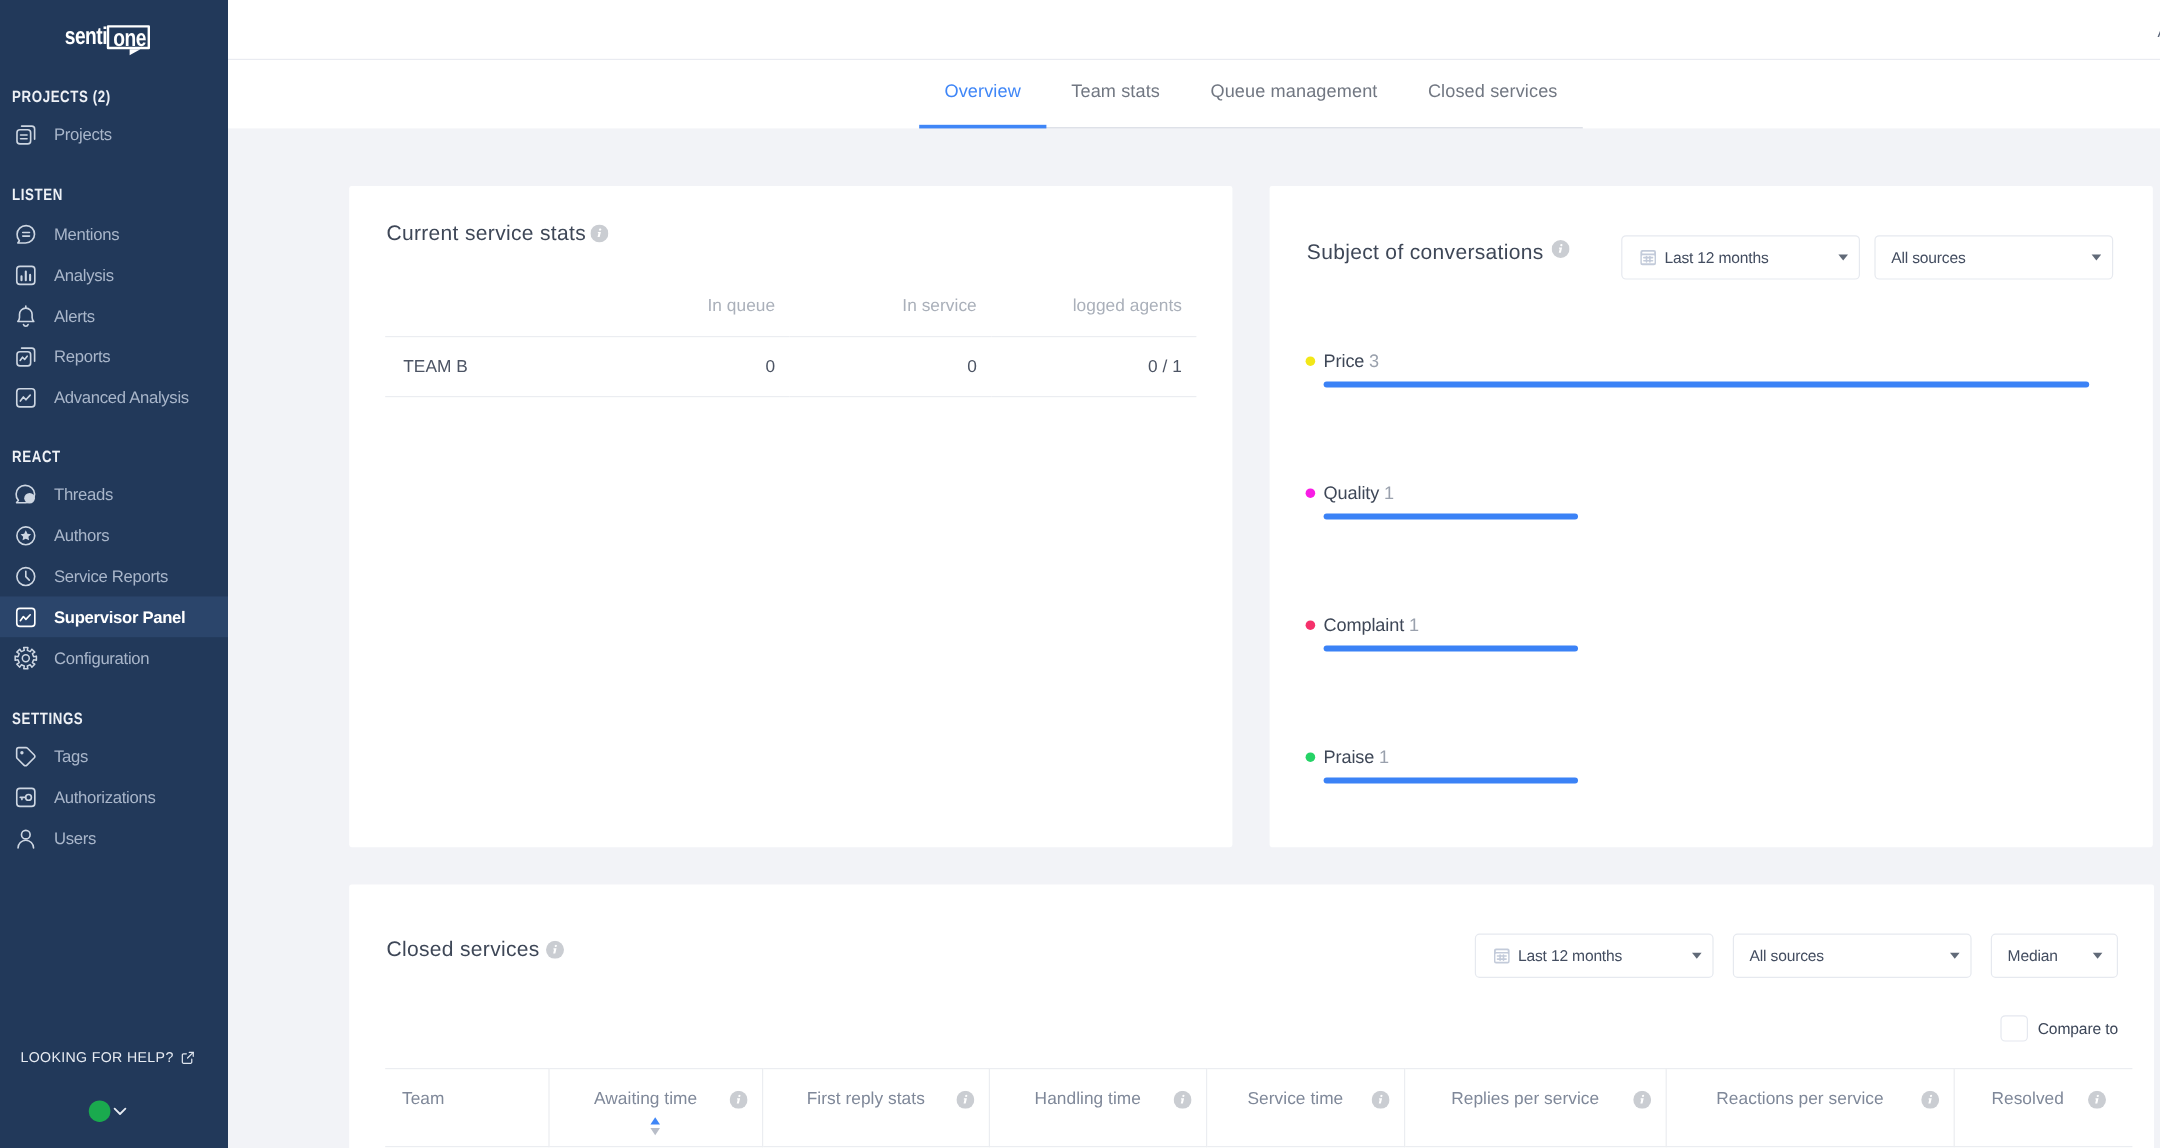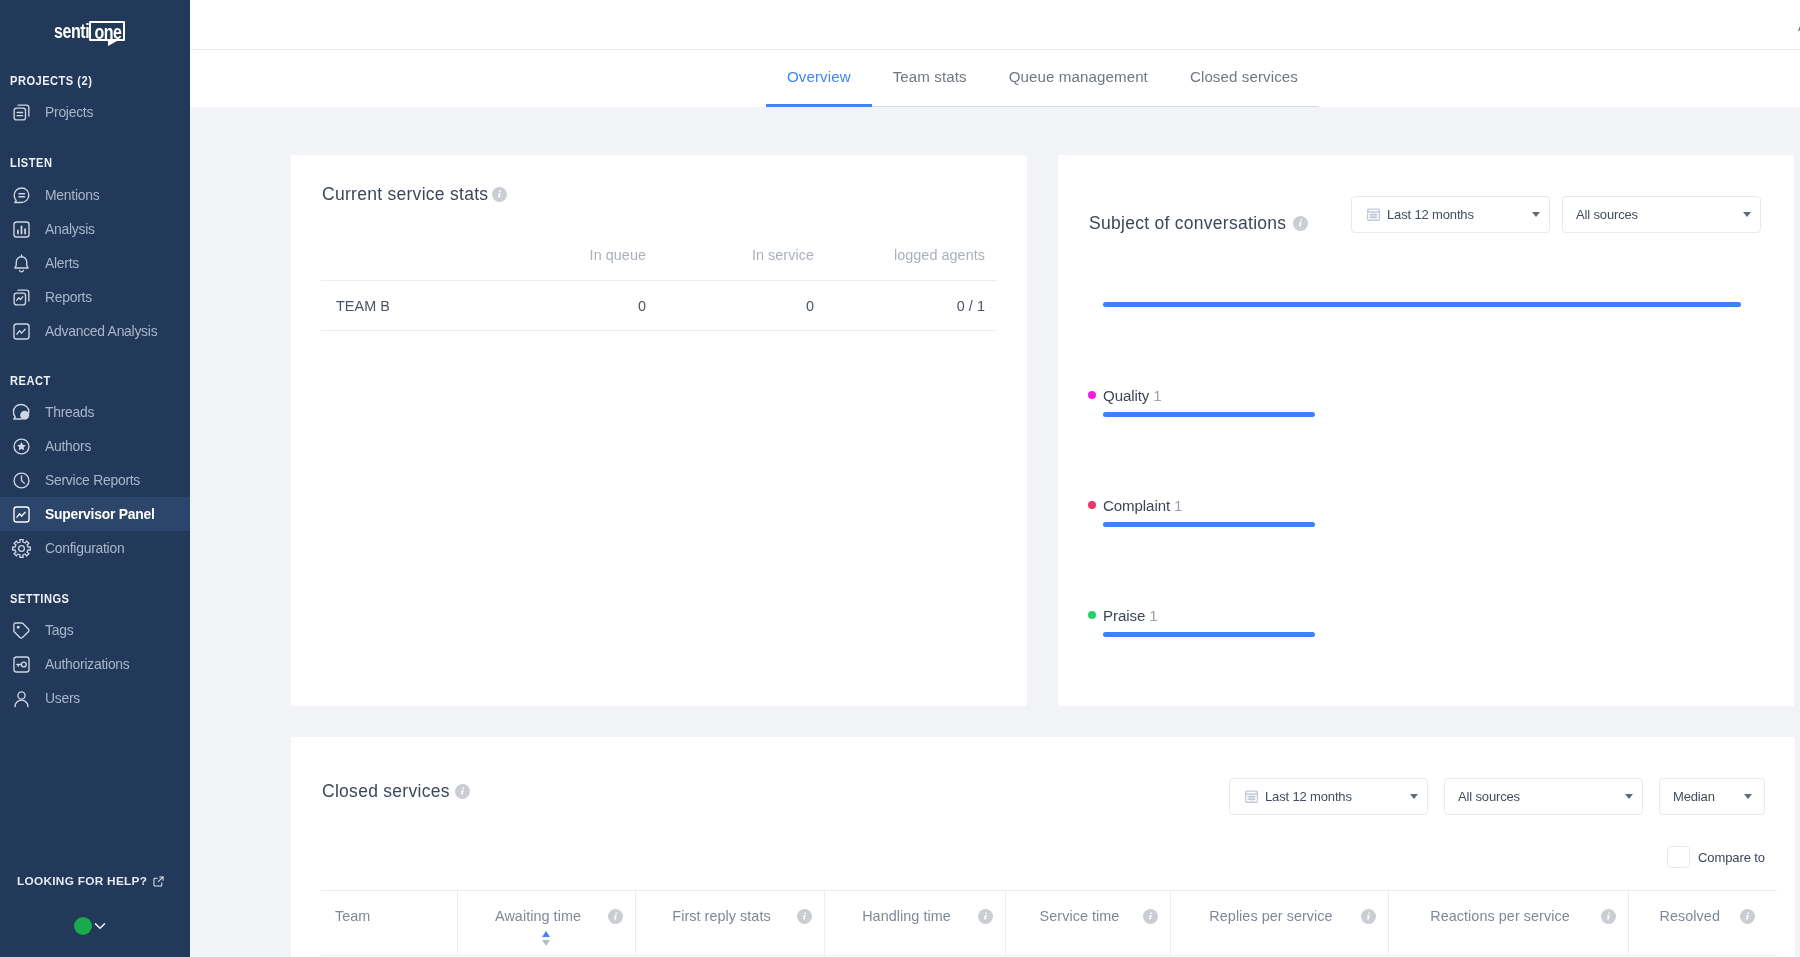--- a/index.html
+++ b/index.html
@@ -17,21 +17,21 @@
 .logo-box-inner{border:2.6px solid #fff;border-radius:1px;font-size:20px;font-weight:700;color:#fff;line-height:14px;letter-spacing:-0.55px;display:block;height:20.5px;width:36px;padding-top:2px;text-align:center;overflow:visible}
 .logo-tail{position:absolute;right:8px;bottom:-4.5px;width:0;height:0;border-left:9px solid #fff;border-bottom:5px solid transparent}
 .grp-title{position:absolute;left:10px;font-size:13.6px;font-weight:700;letter-spacing:0.62px;color:#eef1f6;height:16px;line-height:16px;white-space:nowrap;transform:scaleX(0.815);transform-origin:left center}
 .nav-item{position:absolute;left:0;width:190px;height:34px;display:flex;align-items:center;padding-left:9px;cursor:pointer}
 .nav-item .ico{width:24px;height:24px;display:flex;align-items:center;justify-content:center;flex:0 0 24px;color:#cdd6e2}
 .nav-item .lbl{font-size:13.9px;color:#a9b6ca;margin-left:12px;white-space:nowrap;letter-spacing:-0.25px}
 .nav-item.active{background:#2b456b}
 .nav-item.active .lbl{color:#ffffff;font-weight:700}
 .nav-item.active .ico{color:#ffffff}
 .help{position:absolute;left:17px;top:874px;display:flex;align-items:center;gap:5px}
-.help-lbl{font-size:11.8px;font-weight:700;letter-spacing:0.3px;color:#e7ebf2}
+.help-lbl{font-size:11.8px;font-weight:400;letter-spacing:0.3px;color:#e7ebf2}
 .status-row{position:absolute;left:74px;top:917px;display:flex;align-items:center;gap:1px}
 .status-dot{width:18px;height:18px;border-radius:50%;display:block;flex:0 0 18px}
 
 
 .main{flex:1;height:957px;display:flex;flex-direction:column;min-width:0;background:#f2f3f7;position:relative}
 .topbar{height:50px;background:#fff;border-bottom:1px solid #e9ebf1;flex:0 0 50px;position:relative;overflow:hidden}
 .topbar-clip{position:absolute;left:1608px;top:19px;font-size:13px;color:#5a6478;white-space:nowrap;letter-spacing:0.05px}
 .tabbar{height:57px;background:#fff;display:flex;justify-content:center;flex:0 0 57px;padding-left:95px}
 .tabs{display:flex;align-items:flex-start;position:relative;border-bottom:1px solid #d6dae3;height:57px;padding-top:19px}
 .tab{font-size:15.1px;color:#717782;padding:0 21px;cursor:pointer;line-height:1;position:relative;height:37px;letter-spacing:0.1px}
@@ -54,21 +54,21 @@
 .ss-table th:first-child{text-align:left}
 .ss-table td{font-size:14.4px;color:#4c5464;padding:0 12px 0 0;height:50px;text-align:right;letter-spacing:0.05px}
 .ss-table td:first-child{text-align:left;padding-left:15px}
 .ss-table tr.r{border-top:1px solid #ebedf1}
 .ss-table tr.last{border-bottom:1px solid #ebedf1}
 .ss-total{position:absolute;left:30px;top:450px;width:676px;height:48px;background:#f3f4f8;display:flex;align-items:center}
 .ss-total .c{font-size:14.4px;color:#3c4658;text-align:right;padding-right:12px}
 .ss-total .c.t{font-weight:700;text-align:left;padding-left:15px;padding-right:0}
 
 
-.soc-title{display:flex;align-items:center;gap:7px;position:absolute;left:31px;top:58px;height:20px}
+.soc-title{display:flex;gap:7px;position:absolute;left:31px;top:45px;height:20px}
 .soc-filters{position:absolute;left:293px;top:41px;display:flex;gap:12px}
 .dropdown{height:37px;border:1px solid #e6e9ef;border-radius:4px;background:#fff;display:flex;align-items:center;padding:0 13px;cursor:pointer;position:relative}
 .dd-ico{margin-right:5px;display:flex;color:#c3cbda;flex:0 0 17px}
 .dd-val{font-size:13px;color:#434d60;white-space:nowrap;letter-spacing:-0.15px}
 .dd-caret{position:absolute;right:9px;width:0;height:0;border-left:4px solid transparent;border-right:4px solid transparent;border-top:5px solid #616a78}
 [data-name="aggregation-dropdown"] .dd-caret{right:12px}
 .bars{position:absolute;left:45px;top:138px;width:638px}
 .bar-lbl{display:flex;align-items:center;gap:7px;font-size:15.1px;color:#3e4757;letter-spacing:-0.1px;height:16px;margin-left:-15px}
 .bar-dot{width:8px;height:8px;border-radius:50%;flex:0 0 8px}
 .bar-val{color:#9aa1ad;margin-left:-3px}
@@ -343,20 +343,25 @@
                 <span class="dd-val" data-name="period-value">Last 12 months</span>
                 <span class="dd-caret" data-name="caret-down-icon"></span>
               </div>
               <div class="dropdown" style="width:199px" data-name="sources-dropdown">
                 <span class="dd-val" data-name="sources-value">All sources</span>
                 <span class="dd-caret" data-name="caret-down-icon"></span>
               </div>
             </div>
             <div class="bars" data-name="conversation-subject-bars">
               <div class="bar-row" style="margin-bottom:80px" data-name="bar-item">
+                <div class="bar-lbl" data-name="bar-label-row">
+                  <span class="bar-dot" style="background:#f2e718" data-name="bar-color-dot"></span>
+                  <span data-name="bar-label">Price</span>
+                  <span class="bar-val" data-name="bar-value">3</span>
+                </div>
                 <div class="bar-track" data-name="bar-track">
                   <div class="bar-fill" style="width:100.0%;background:#3b82f6" data-name="bar-fill"></div>
                 </div>
               </div>
               <div class="bar-row" style="margin-bottom:80px" data-name="bar-item">
                 <div class="bar-lbl" data-name="bar-label-row">
                   <span class="bar-dot" style="background:#f81ce5" data-name="bar-color-dot"></span>
                   <span data-name="bar-label">Quality</span>
                   <span class="bar-val" data-name="bar-value">1</span>
                 </div>

